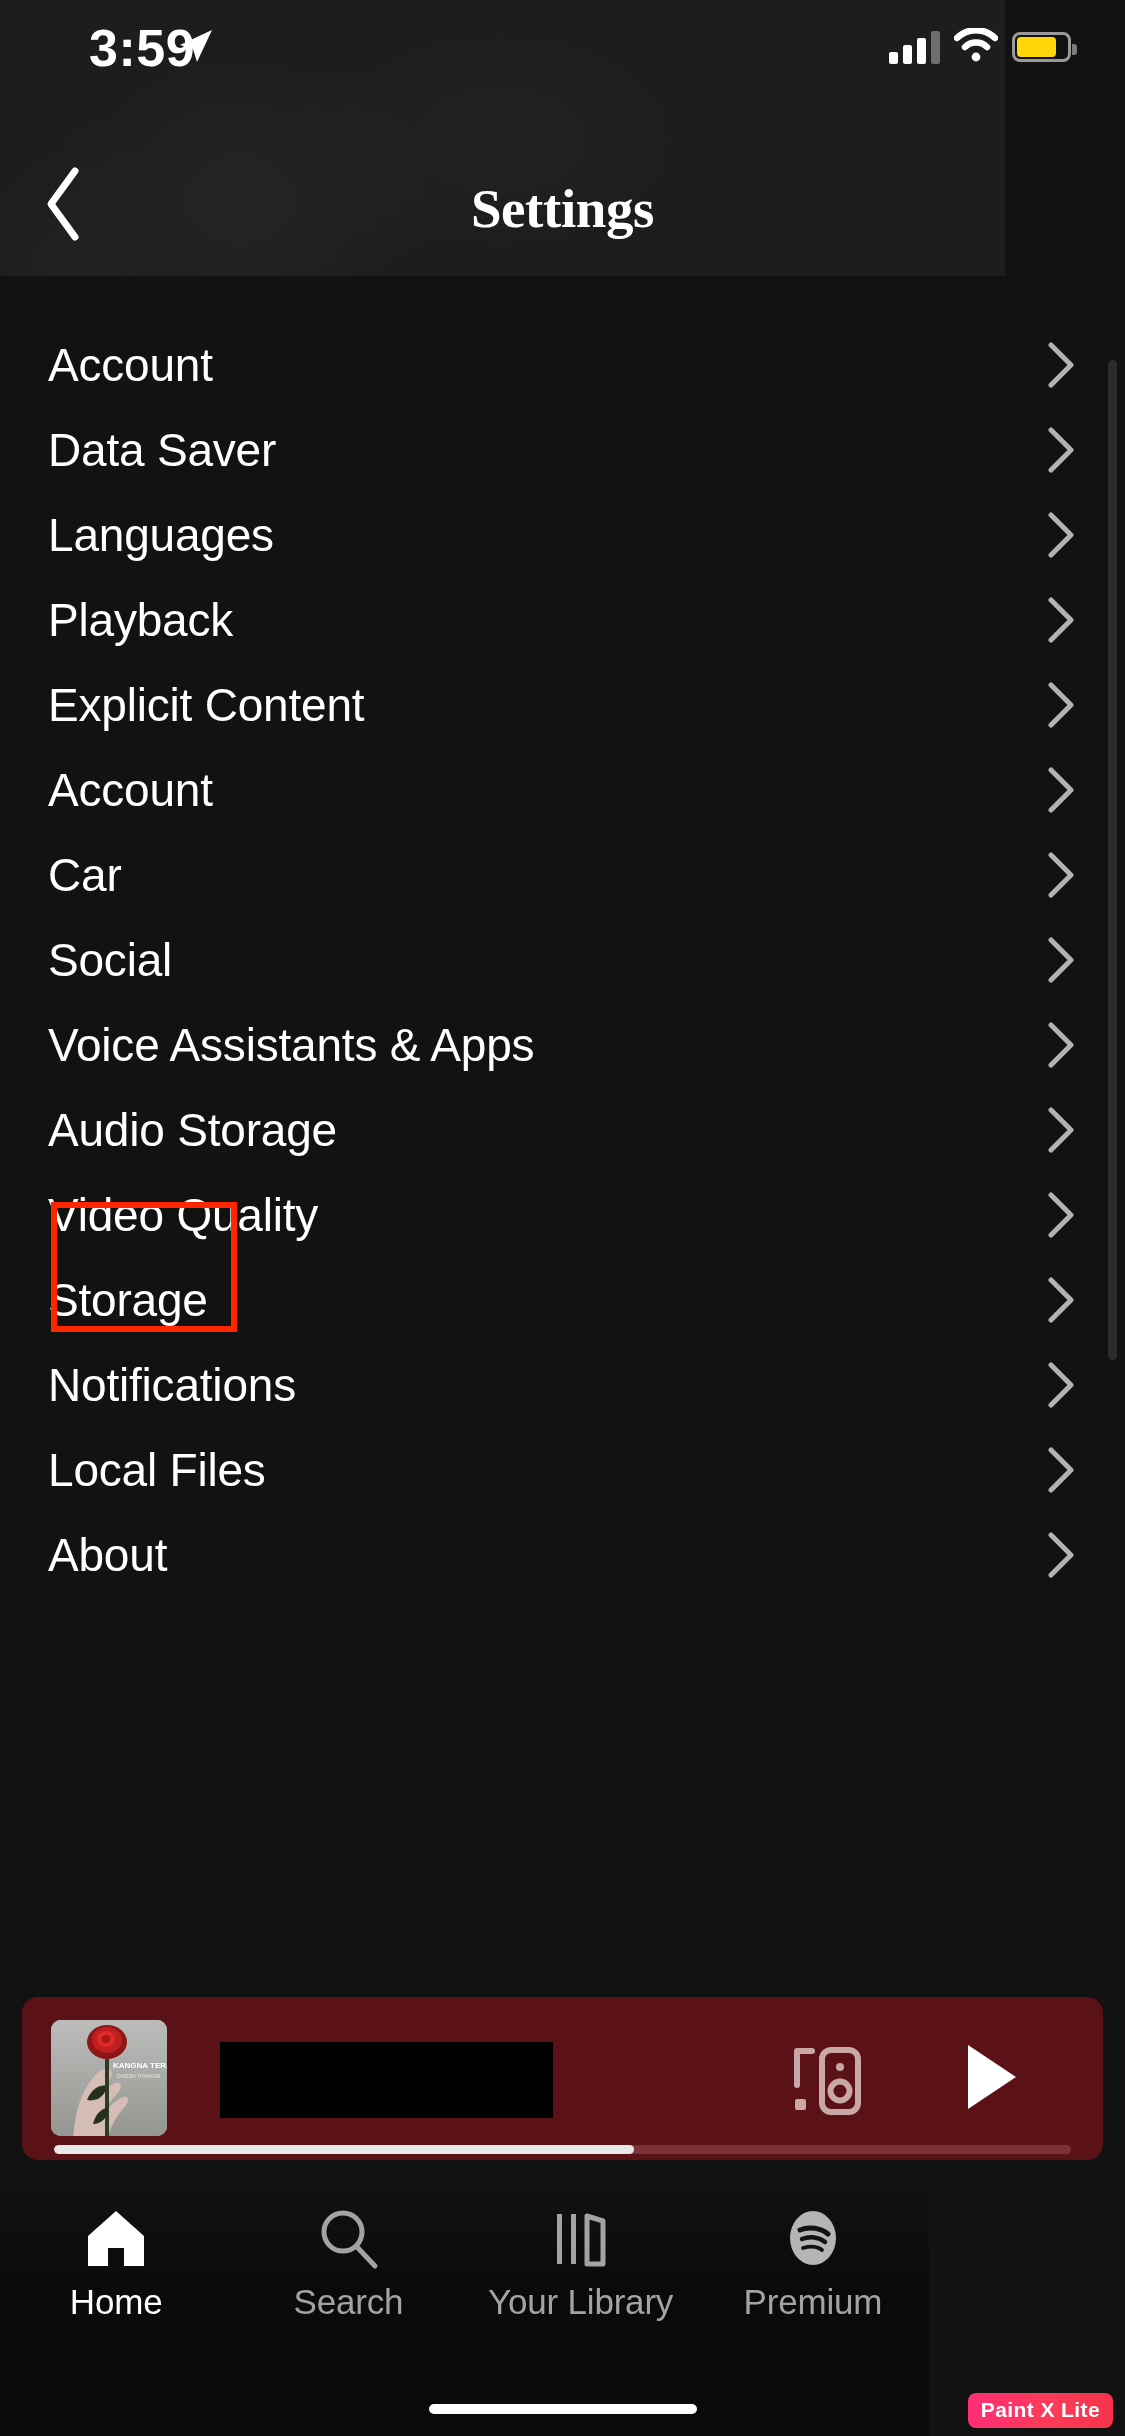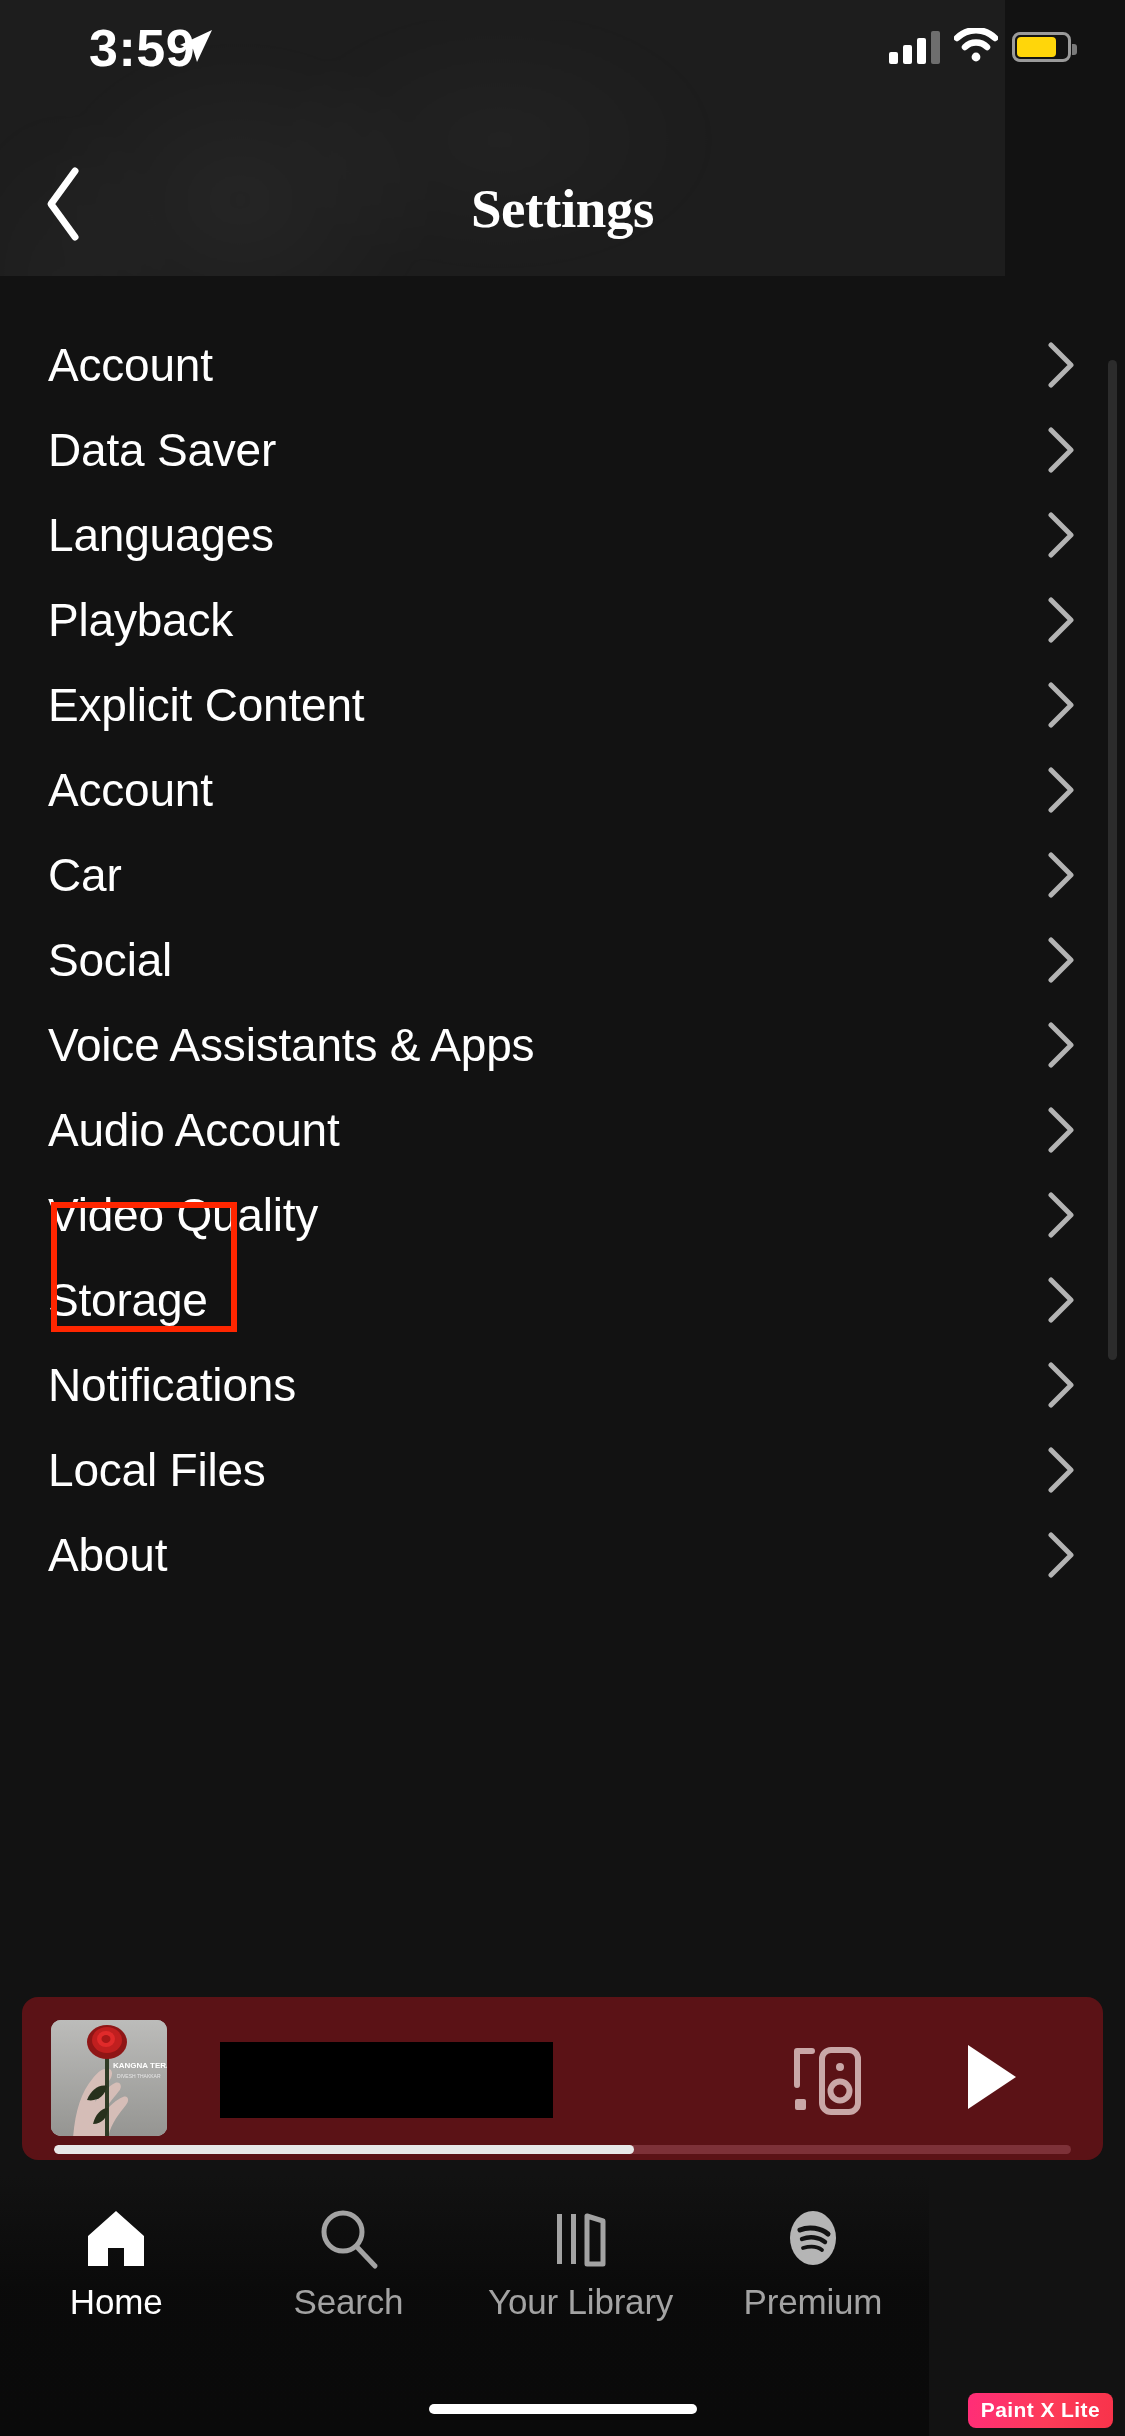--- a/index.html
+++ b/index.html
@@ -387,21 +387,21 @@
     <div class="row">
       <span class="row-label">Voice Assistants &amp; Apps</span>
       <span class="row-chevron">
         <svg width="30" height="46" viewBox="0 0 30 46">
             <path d="M4 3 L24 23 L4 43" fill="none" stroke="#b3b3b3" stroke-width="5" stroke-linecap="round" stroke-linejoin="round"></path>
           </svg>
       </span>
     </div>
 
     <div class="row">
-      <span class="row-label">Audio Account</span>
+      <span class="row-label">Audio Storage</span>
       <span class="row-chevron">
         <svg width="30" height="46" viewBox="0 0 30 46">
             <path d="M4 3 L24 23 L4 43" fill="none" stroke="#b3b3b3" stroke-width="5" stroke-linecap="round" stroke-linejoin="round"></path>
           </svg>
       </span>
     </div>
 
     <div class="row">
       <span class="row-label">Video Quality</span>
       <span class="row-chevron">

